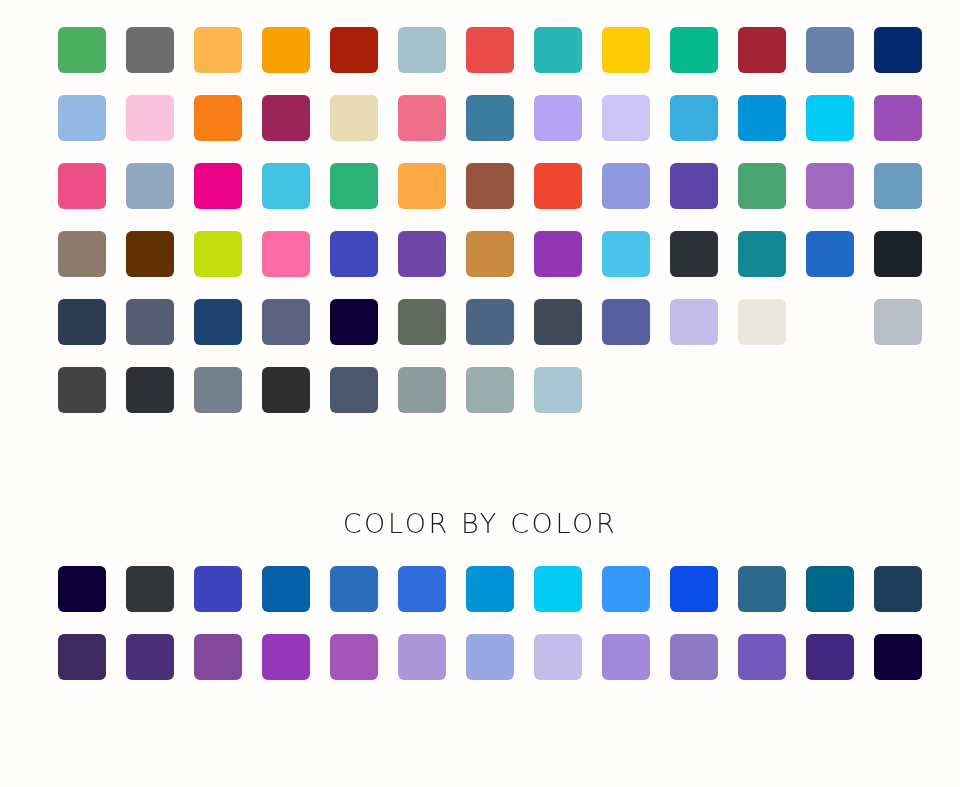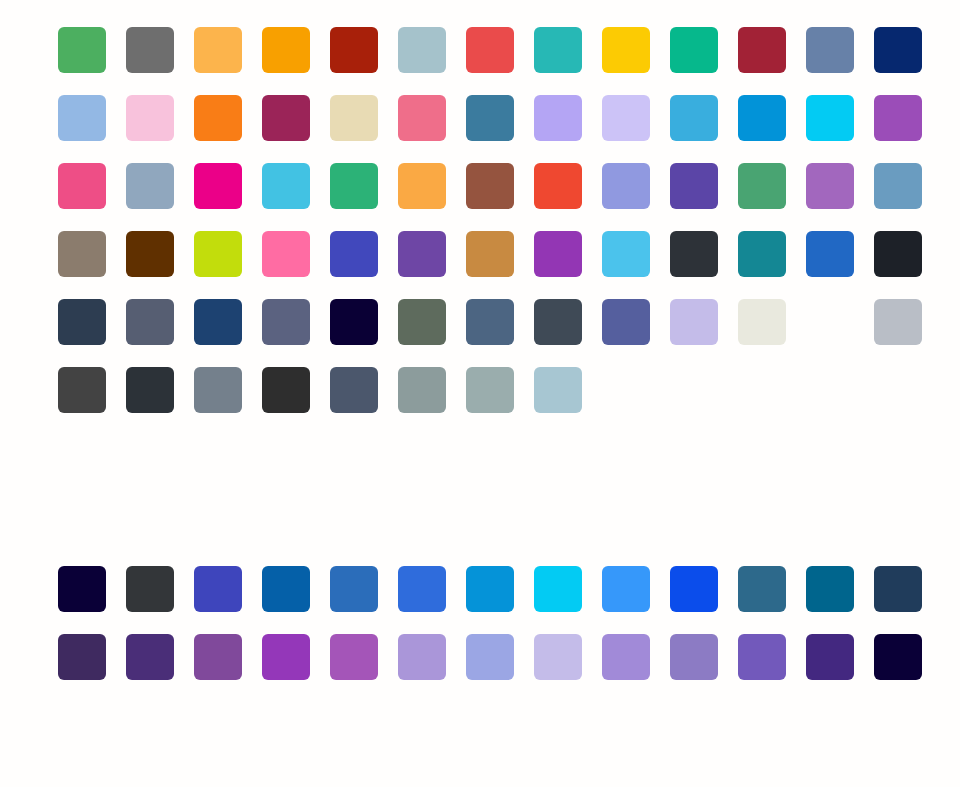--- a/index.html
+++ b/index.html
@@ -141,20 +141,21 @@
       <div class="swatch" title="#8C9C9C" style="background: rgb(140, 156, 156);"></div>
       <div class="swatch" title="#9AADAD" style="background: rgb(154, 173, 173);"></div>
       <div class="swatch" title="#A7C6D2" style="background: rgb(167, 198, 210);"></div>
       <div class="swatch empty"></div>
       <div class="swatch empty"></div>
       <div class="swatch empty"></div>
       <div class="swatch empty"></div>
       <div class="swatch empty"></div>
     </div>
 
+  <div class="section-title">COLOR BY COLOR</div>
 
   <div class="swatch-grid" id="bottom-grid">
       <div class="swatch" title="#0A0037" style="background: rgb(10, 0, 55);"></div>
       <div class="swatch" title="#333639" style="background: rgb(51, 54, 57);"></div>
       <div class="swatch" title="#3E45BC" style="background: rgb(62, 69, 188);"></div>
       <div class="swatch" title="#0560A8" style="background: rgb(5, 96, 168);"></div>
       <div class="swatch" title="#2B6DBA" style="background: rgb(43, 109, 186);"></div>
       <div class="swatch" title="#2F6CDC" style="background: rgb(47, 108, 220);"></div>
       <div class="swatch" title="#0593D8" style="background: rgb(5, 147, 216);"></div>
       <div class="swatch" title="#03CBF3" style="background: rgb(3, 203, 243);"></div>

